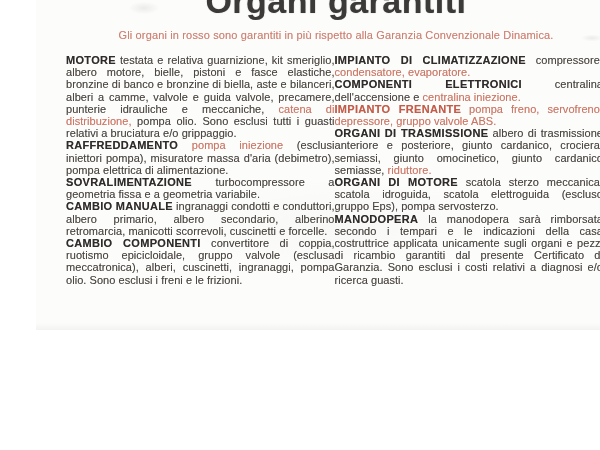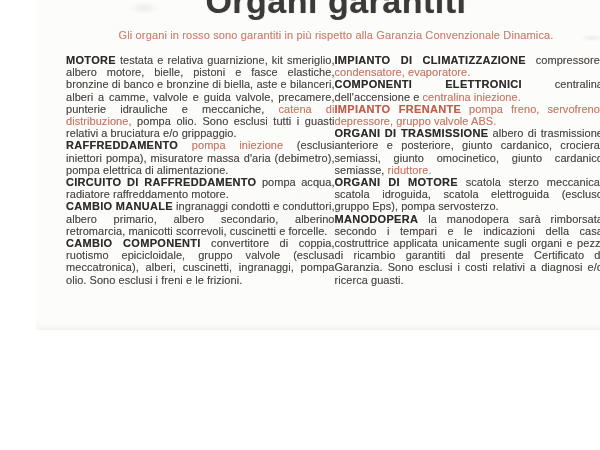--- a/index.html
+++ b/index.html
@@ -84,21 +84,21 @@
 
 <div class="page">
   <div class="title-clip">
     <h1>Organi garantiti</h1>
   </div>
   <p class="subtitle">Gli organi in rosso sono garantiti in più rispetto alla Garanzia Convenzionale Dinamica.</p>
   <div class="columns">
     <div class="col" id="col-left">
         <p class="section"><b class="heading">MOTORE</b> <span>testata e relativa guarnizione, kit smeriglio, albero motore, bielle, pistoni e fasce elastiche, bronzine di banco e bronzine di biella, aste e bilanceri, alberi a camme, valvole e guida valvole, precamere, punterie idrauliche e meccaniche, </span><span class="red-body">catena di distribuzione,</span><span> pompa olio. Sono esclusi tutti i guasti relativi a bruciatura e/o grippaggio.</span></p>
         <p class="section"><b class="heading">RAFFREDDAMENTO</b> <span class="red-body">pompa iniezione</span><span> (esclusi iniettori pompa), misuratore massa d'aria (debimetro), pompa elettrica di alimentazione.</span></p>
-        <p class="section"><b class="heading">CIRCUITO DI RAFFREDDAMENTO</b> <span>pompa acqua, radiatore raffreddamento motore.</span></p>
+        <p class="section"><b class="heading">SOVRALIMENTAZIONE</b> <span>turbocompressore a geometria fissa e a geometria variabile.</span></p>
         <p class="section"><b class="heading">CAMBIO MANUALE</b> <span>ingranaggi condotti e conduttori, albero primario, albero secondario, alberino retromarcia, manicotti scorrevoli, cuscinetti e forcelle.</span></p>
         <p class="section"><b class="heading">CAMBIO COMPONENTI</b> <span>convertitore di coppia, ruotismo epicicloidale, gruppo valvole (esclusa meccatronica), alberi, cuscinetti, ingranaggi, pompa olio. Sono esclusi i freni e le frizioni.</span></p>
       </div>
     <div class="col" id="col-right">
         <p class="section"><b class="heading">IMPIANTO DI CLIMATIZZAZIONE</b> <span>compressore, </span><span class="red-body">condensatore, evaporatore.</span></p>
         <p class="section"><b class="heading">COMPONENTI ELETTRONICI</b> <span>centralina dell'accensione e </span><span class="red-body">centralina iniezione.</span></p>
         <p class="section"><b class="heading red">IMPIANTO FRENANTE</b> <span class="red-body">pompa freno, servofreno, depressore, gruppo valvole ABS.</span></p>
         <p class="section"><b class="heading">ORGANI DI TRASMISSIONE</b> <span>albero di trasmissione anteriore e posteriore, giunto cardanico, crociera, semiassi, giunto omocinetico, giunto cardanico semiasse, </span><span class="red-body">riduttore.</span></p>
         <p class="section"><b class="heading">ORGANI DI MOTORE</b> <span>scatola sterzo meccanica, scatola idroguida, scatola elettroguida (escluso gruppo Eps), pompa servosterzo.</span></p>
         <p class="section"><b class="heading">MANODOPERA</b> <span>la manodopera sarà rimborsata secondo i tempari e le indicazioni della casa costruttrice applicata unicamente sugli organi e pezzi di ricambio garantiti dal presente Certificato di Garanzia. Sono esclusi i costi relativi a diagnosi e/o ricerca guasti.</span></p>

